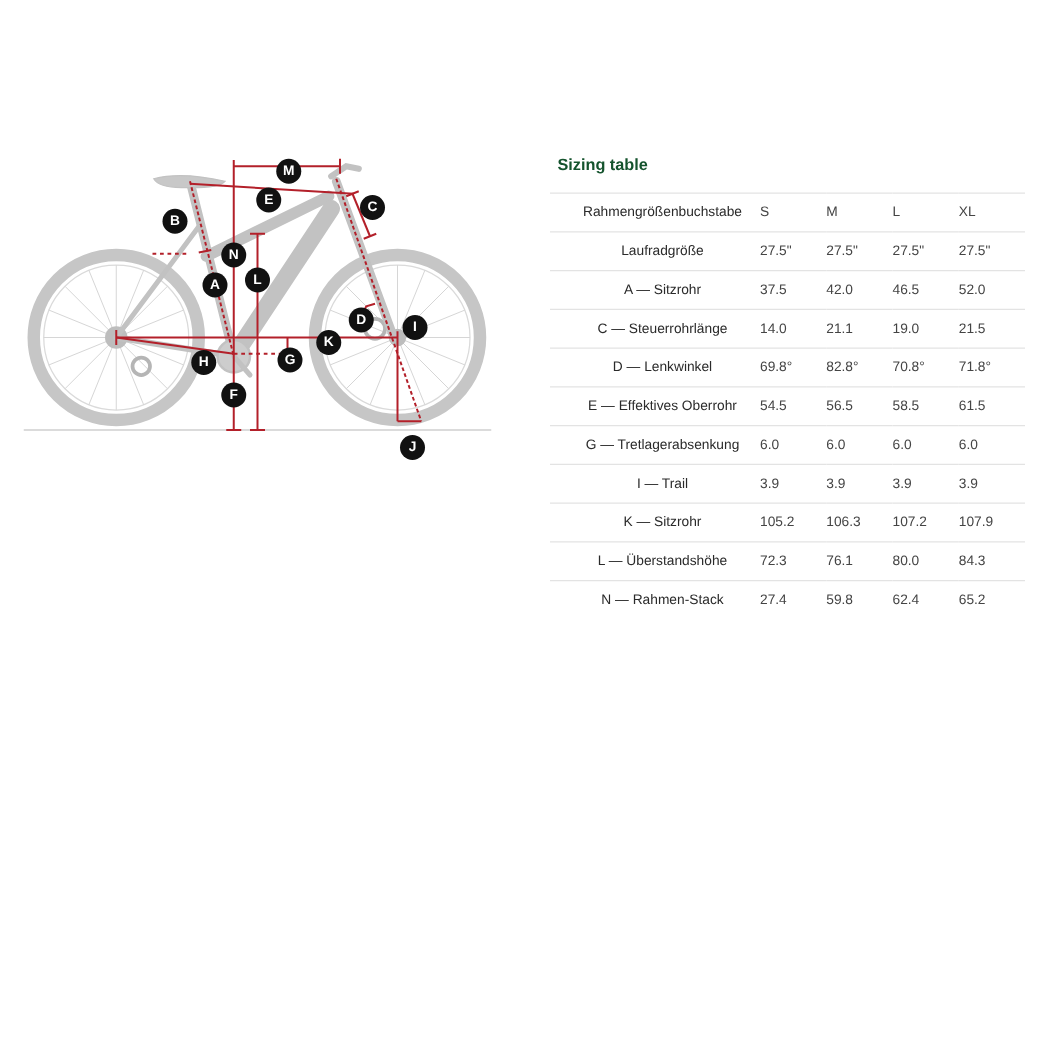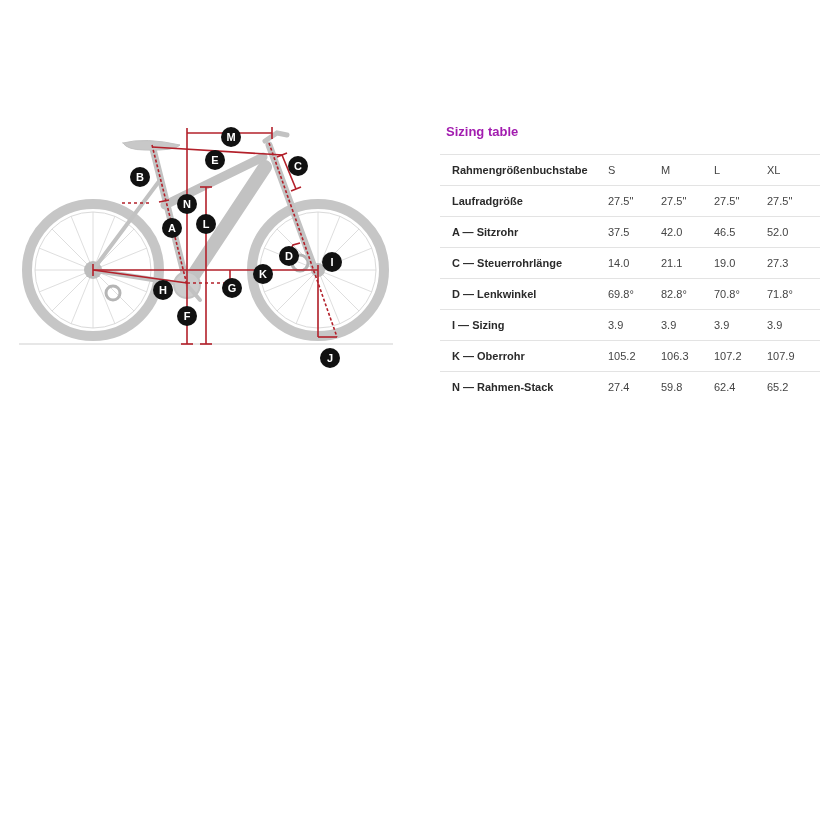--- a/index.html
+++ b/index.html
@@ -38,21 +38,21 @@
   }
   #sizing {
     position: absolute;
     left: 440px;
     top: 120px;
     width: 368px;
   }
   .sizing-title {
     font-size: 13px;
     font-weight: 700;
-    color: #a21caf;
+    color: #14532d;
     height: 34px;
     line-height: 24px;
     padding-left: 6px;
     box-sizing: border-box;
   }
   table.sizing-table {
     width: 368px;
     border-collapse: collapse;
     font-size: 11px;
     table-layout: fixed;
@@ -65,22 +65,23 @@
     text-align: left;
     vertical-align: middle;
     white-space: nowrap;
   }
   table.sizing-table tr:last-child td {
     border-bottom: 0;
   }
   table.sizing-table .col-label {
     width: 156px;
     padding-left: 12px;
-    font-weight: 700;
+    font-weight: 400;
     color: #2a2a2a;
+    text-align: center;
   }
   table.sizing-table .col-val {
     width: 53px;
     color: #444444;
     font-weight: 400;
   }
   table.sizing-table th.col-val {
     font-weight: 400;
     color: #444444;
   }
@@ -272,42 +273,63 @@
         <td class="col-val">37.5</td>
         <td class="col-val">42.0</td>
         <td class="col-val">46.5</td>
         <td class="col-val">52.0</td>
       </tr>
       <tr>
         <td class="col-label">C — Steuerrohrlänge</td>
         <td class="col-val">14.0</td>
         <td class="col-val">21.1</td>
         <td class="col-val">19.0</td>
-        <td class="col-val">27.3</td>
+        <td class="col-val">21.5</td>
       </tr>
       <tr>
         <td class="col-label">D — Lenkwinkel</td>
         <td class="col-val">69.8°</td>
         <td class="col-val">82.8°</td>
         <td class="col-val">70.8°</td>
         <td class="col-val">71.8°</td>
       </tr>
       <tr>
-        <td class="col-label">I — Sizing</td>
+        <td class="col-label">E — Effektives Oberrohr</td>
+        <td class="col-val">54.5</td>
+        <td class="col-val">56.5</td>
+        <td class="col-val">58.5</td>
+        <td class="col-val">61.5</td>
+      </tr>
+      <tr>
+        <td class="col-label">G — Tretlagerabsenkung</td>
+        <td class="col-val">6.0</td>
+        <td class="col-val">6.0</td>
+        <td class="col-val">6.0</td>
+        <td class="col-val">6.0</td>
+      </tr>
+      <tr>
+        <td class="col-label">I — Trail</td>
         <td class="col-val">3.9</td>
         <td class="col-val">3.9</td>
         <td class="col-val">3.9</td>
         <td class="col-val">3.9</td>
       </tr>
       <tr>
-        <td class="col-label">K — Oberrohr</td>
+        <td class="col-label">K — Sitzrohr</td>
         <td class="col-val">105.2</td>
         <td class="col-val">106.3</td>
         <td class="col-val">107.2</td>
         <td class="col-val">107.9</td>
+      </tr>
+      <tr>
+        <td class="col-label">L — Überstandshöhe</td>
+        <td class="col-val">72.3</td>
+        <td class="col-val">76.1</td>
+        <td class="col-val">80.0</td>
+        <td class="col-val">84.3</td>
       </tr>
       <tr>
         <td class="col-label">N — Rahmen-Stack</td>
         <td class="col-val">27.4</td>
         <td class="col-val">59.8</td>
         <td class="col-val">62.4</td>
         <td class="col-val">65.2</td>
       </tr>
     </tbody>
   </table>

